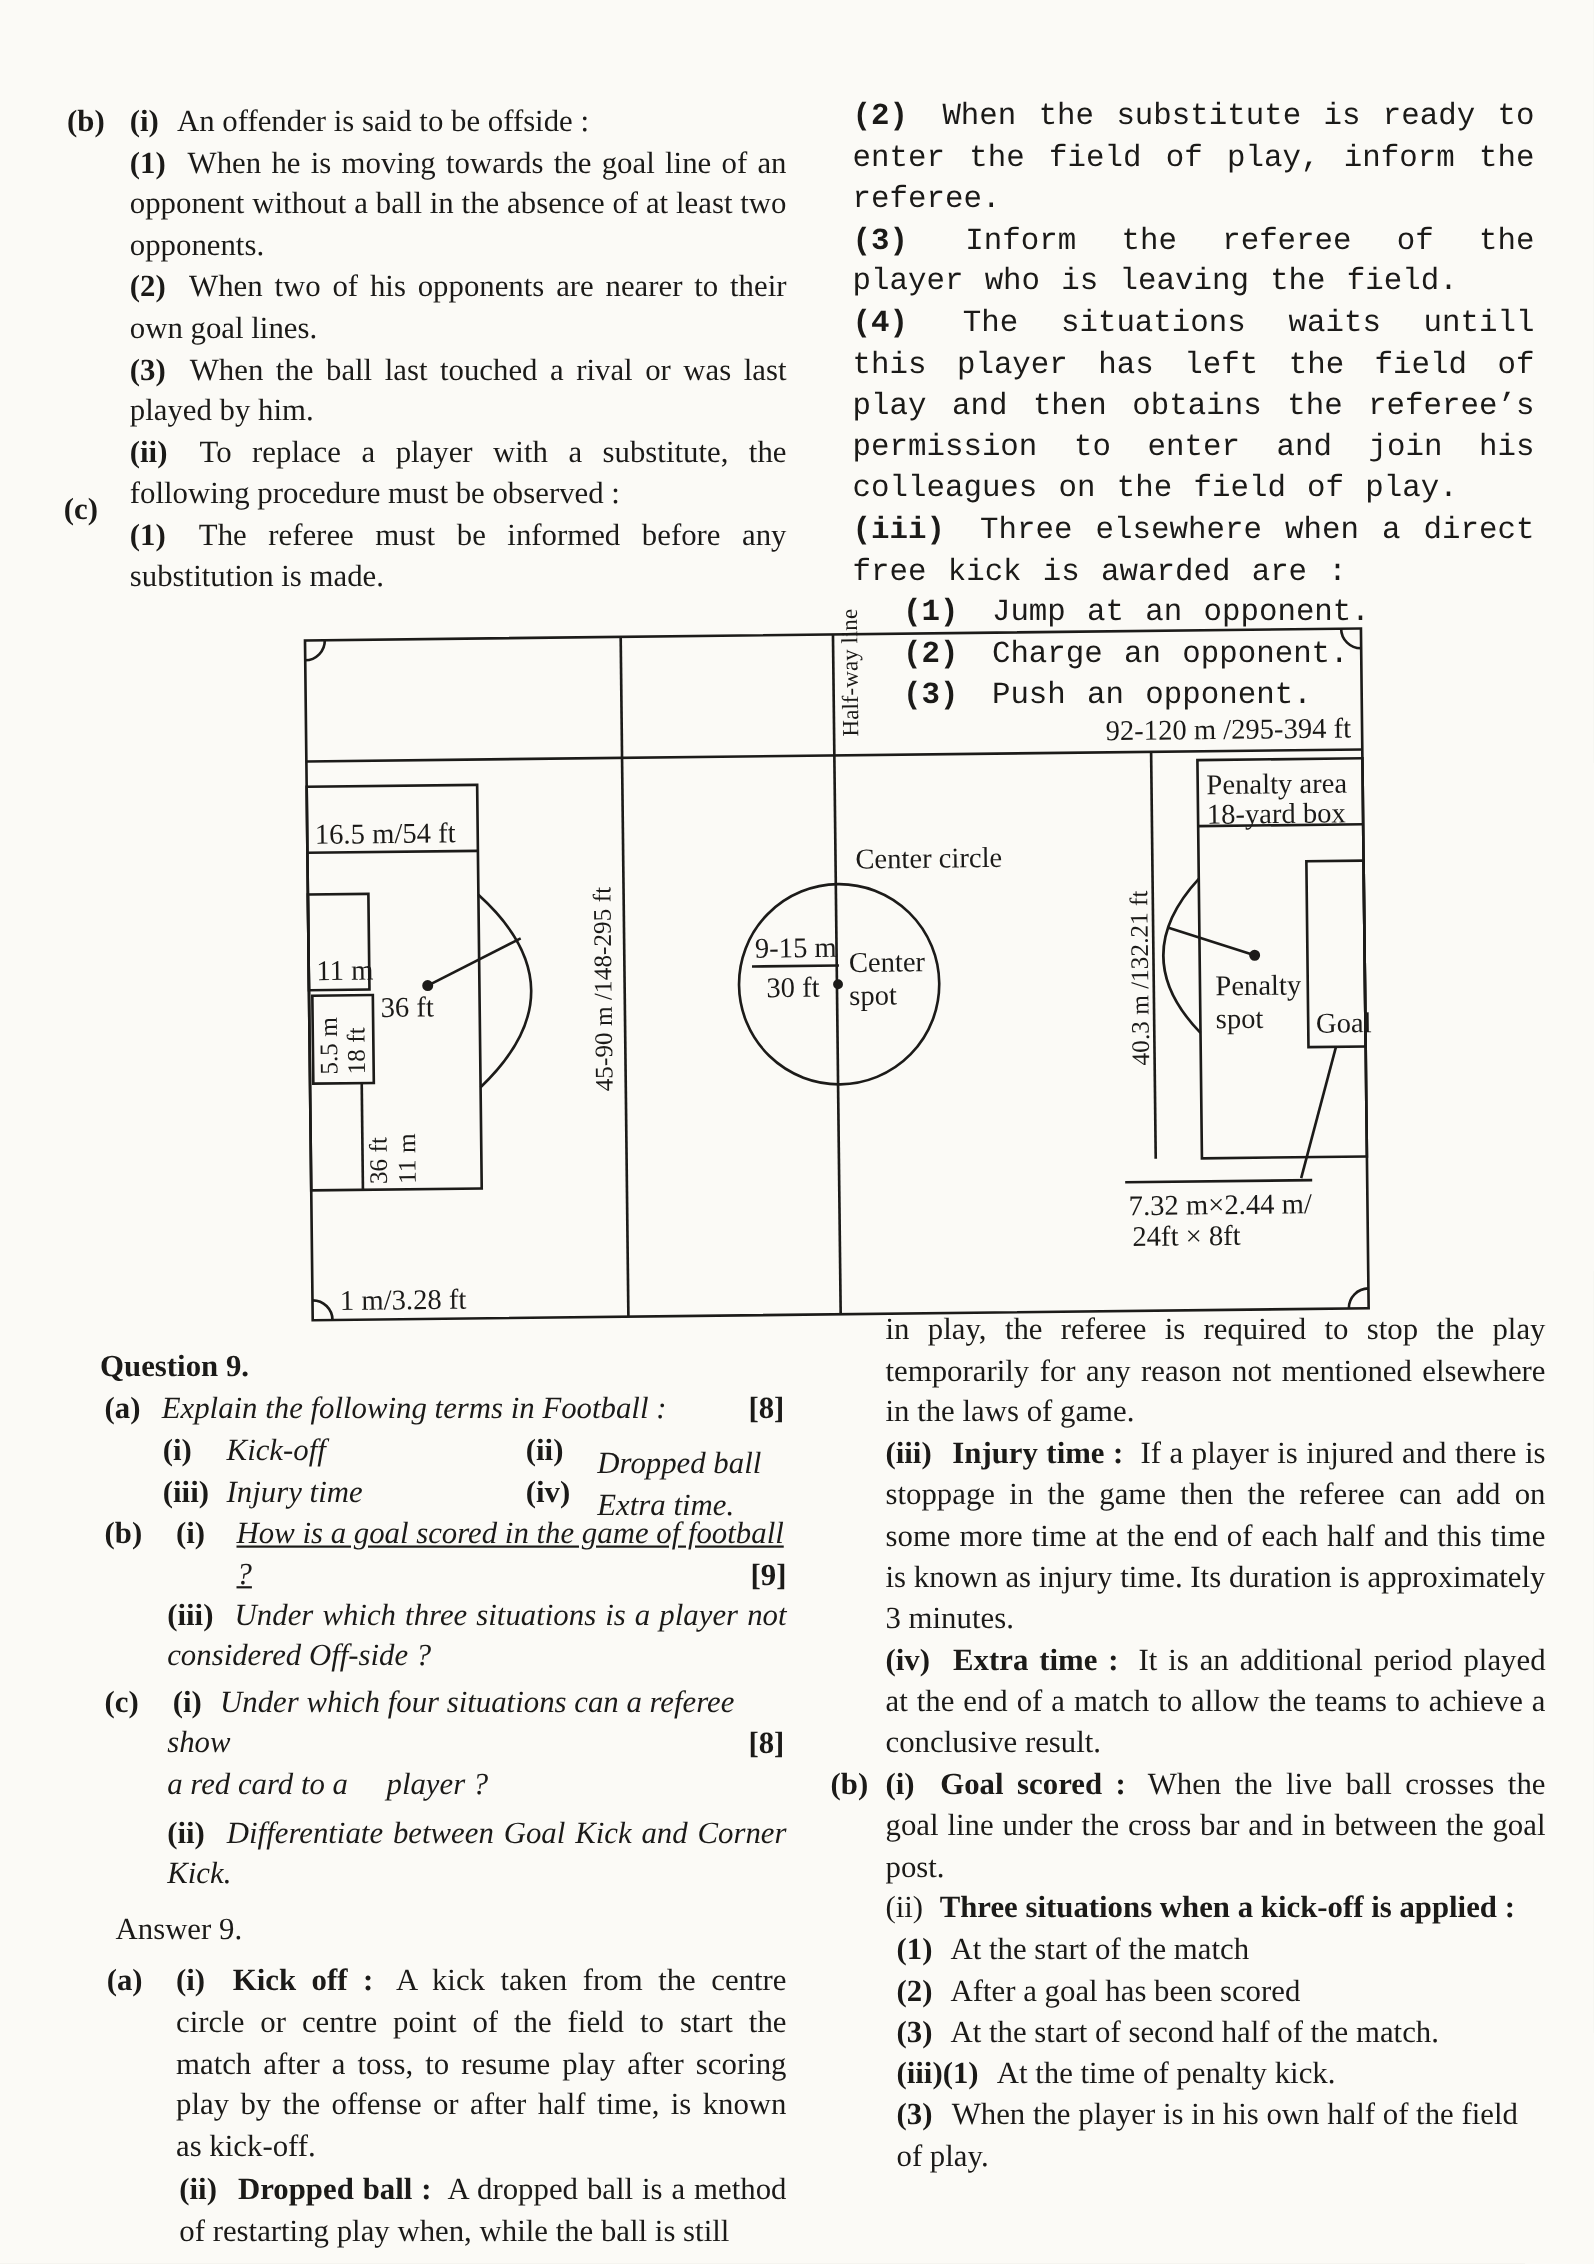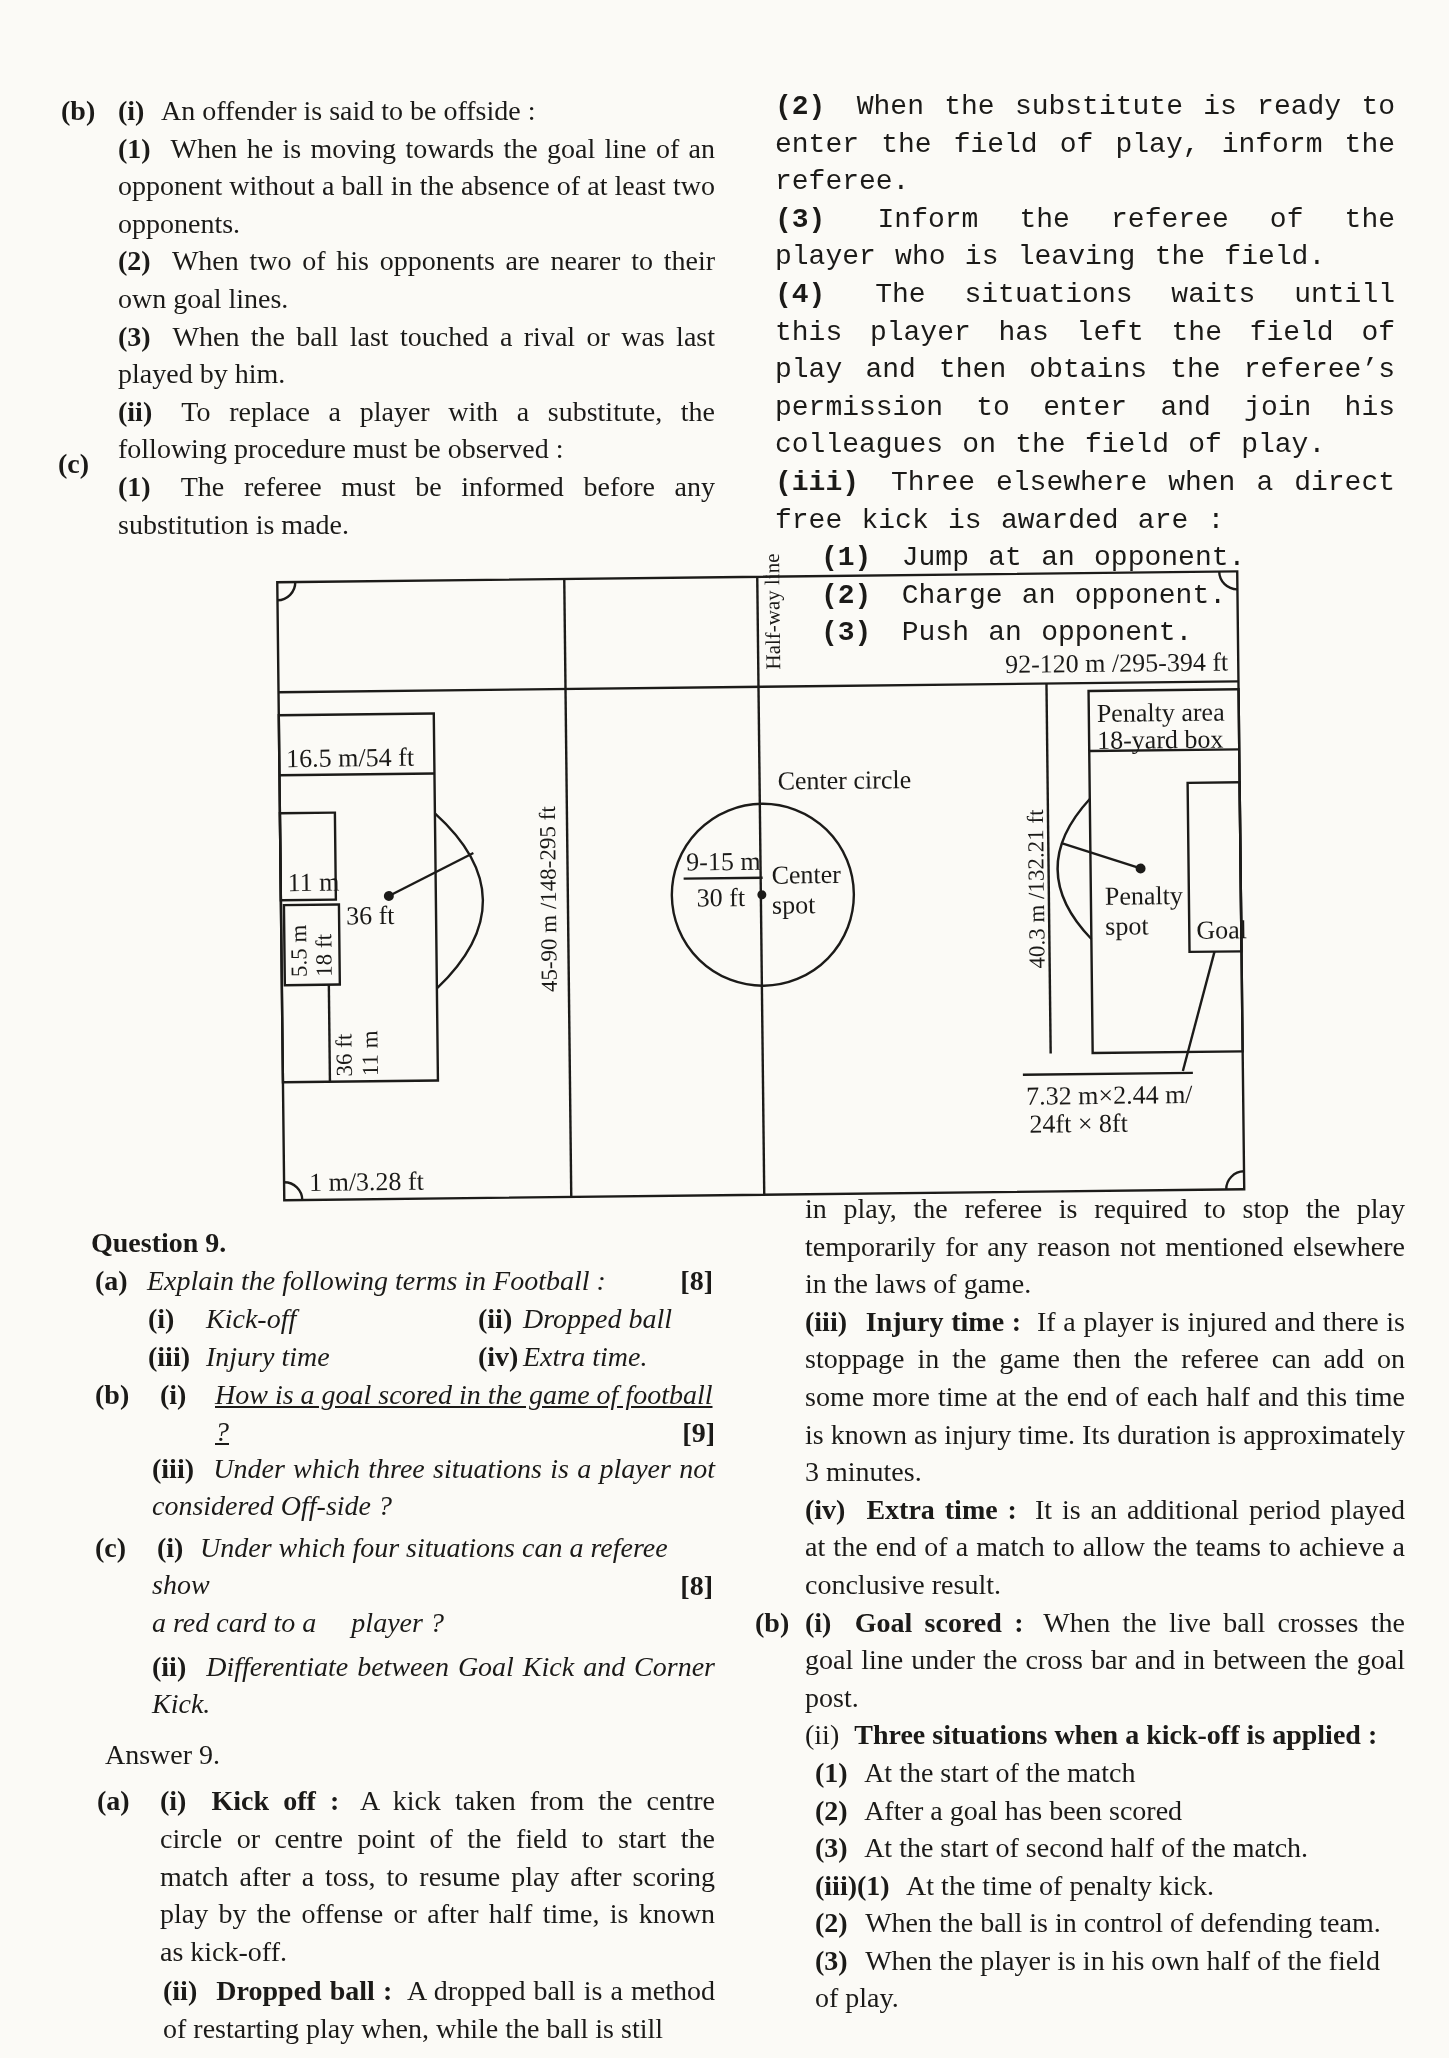--- a/index.html
+++ b/index.html
@@ -33,21 +33,21 @@
   .ql{left:75px;top:1224px;width:640px;}
   .qh{font-weight:bold;margin:0 0 0 16px;}
   .row{position:relative;height:38px;}
   .abs{position:absolute;top:0;}
   .p-a{left:20px;font-weight:bold;}
   .p-at{left:72px;}
   .p-marks{right:2px;font-weight:bold;font-style:normal;}
   .p-i{left:73px;font-weight:bold;}
   .p-it{left:131px;font-style:italic;}
   .p-ii{left:403px;font-weight:bold;}
-  .p-iit{left:448px;}
+  .p-iit{left:468px;margin-top:12px;}
   .p-b{left:20px;font-weight:bold;}
   .p-bi{left:85px;font-weight:bold;}
   .p-bt{left:140px;text-decoration:underline;}
   .marks9{height:30px;text-align:right;font-weight:bold;}
   .qpara{margin:6px 0 0 77px;}
   .cpara{position:relative;margin:4px 0 0 77px;}
   .cl1{display:block;text-indent:48px;}
   .cl2{display:block;white-space:pre-wrap;}
   .c-c{left:-57px;font-weight:bold;font-style:normal;}
   .c-ci{left:5px;font-weight:bold;font-style:normal;}
@@ -288,22 +288,18 @@
     </p>
     <p class="para li">
       <span class="mk">(3)</span>
       <span>At the start of second half of the match.</span>
     </p>
     <p class="para li">
       <span class="mk">(iii)(1)</span>
       <span>At the time of penalty kick.</span>
     </p>
     <p class="para li">
-      <span class="mk">(2)</span>
-      <span>When the ball is in control of defending team.</span>
-    </p>
-    <p class="para li">
       <span class="mk">(3)</span>
       <span>When the player is in his own half of the field of play.</span>
     </p>
   </section>
 
 </div>
 
 </body></html>

